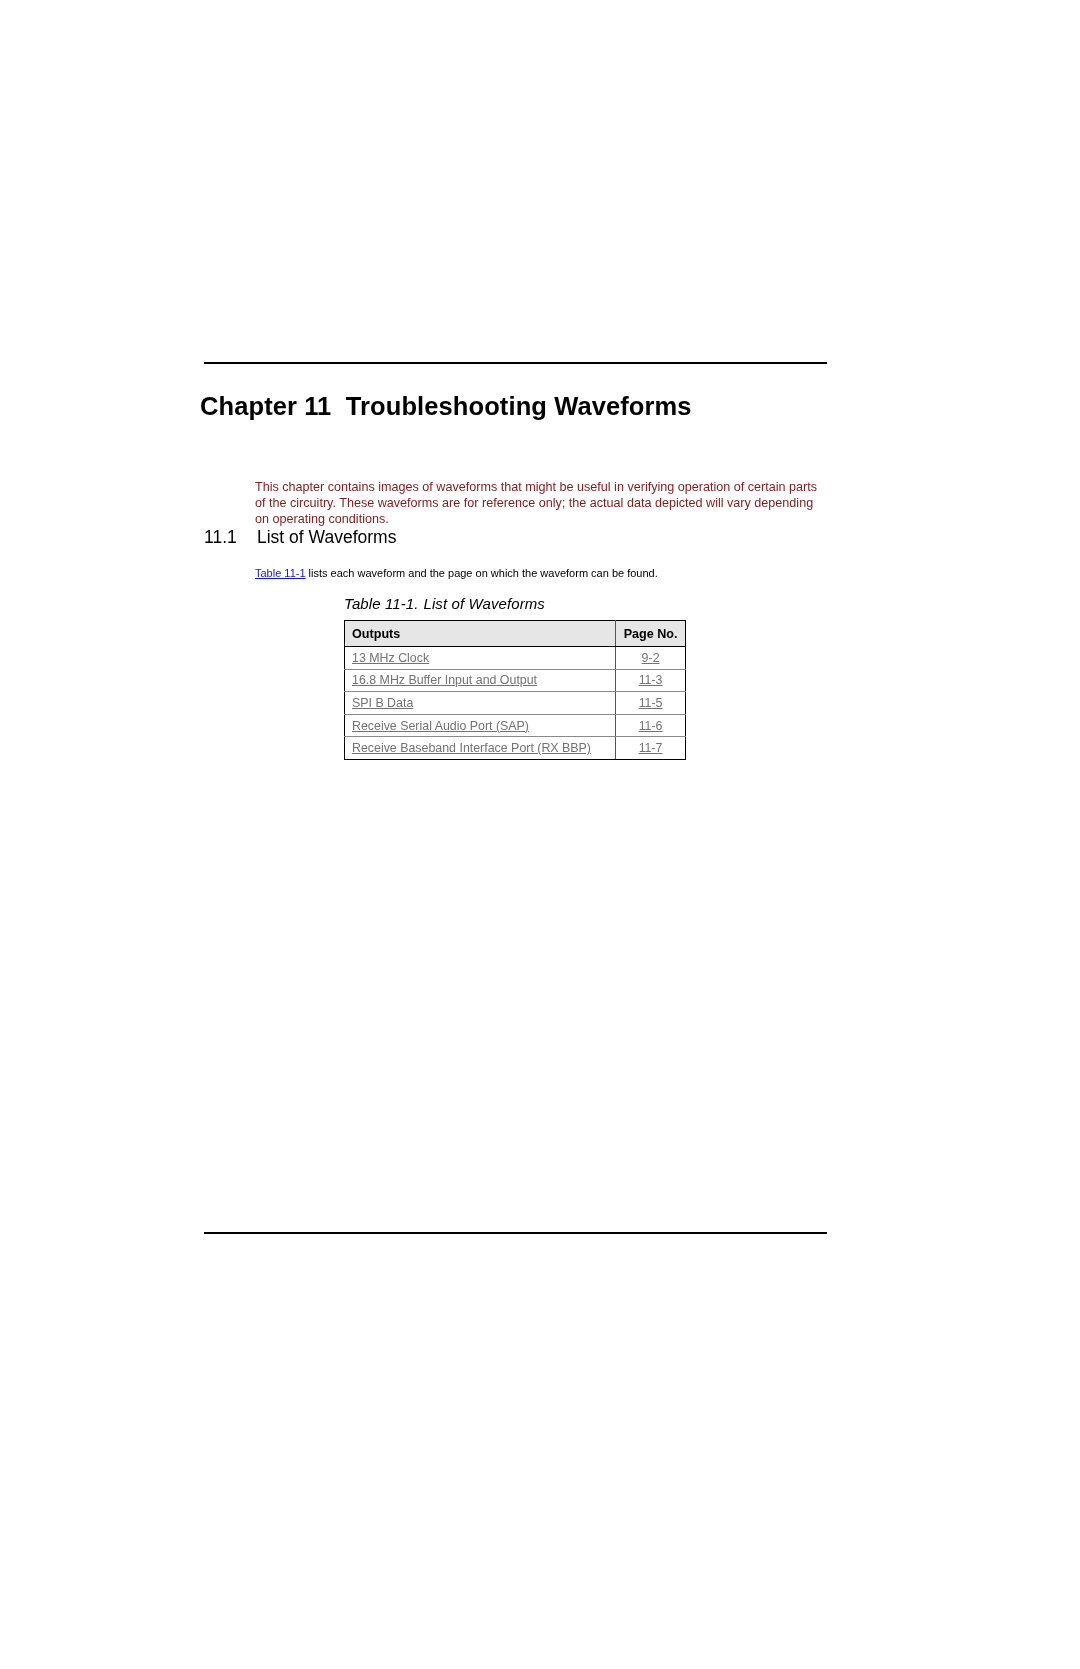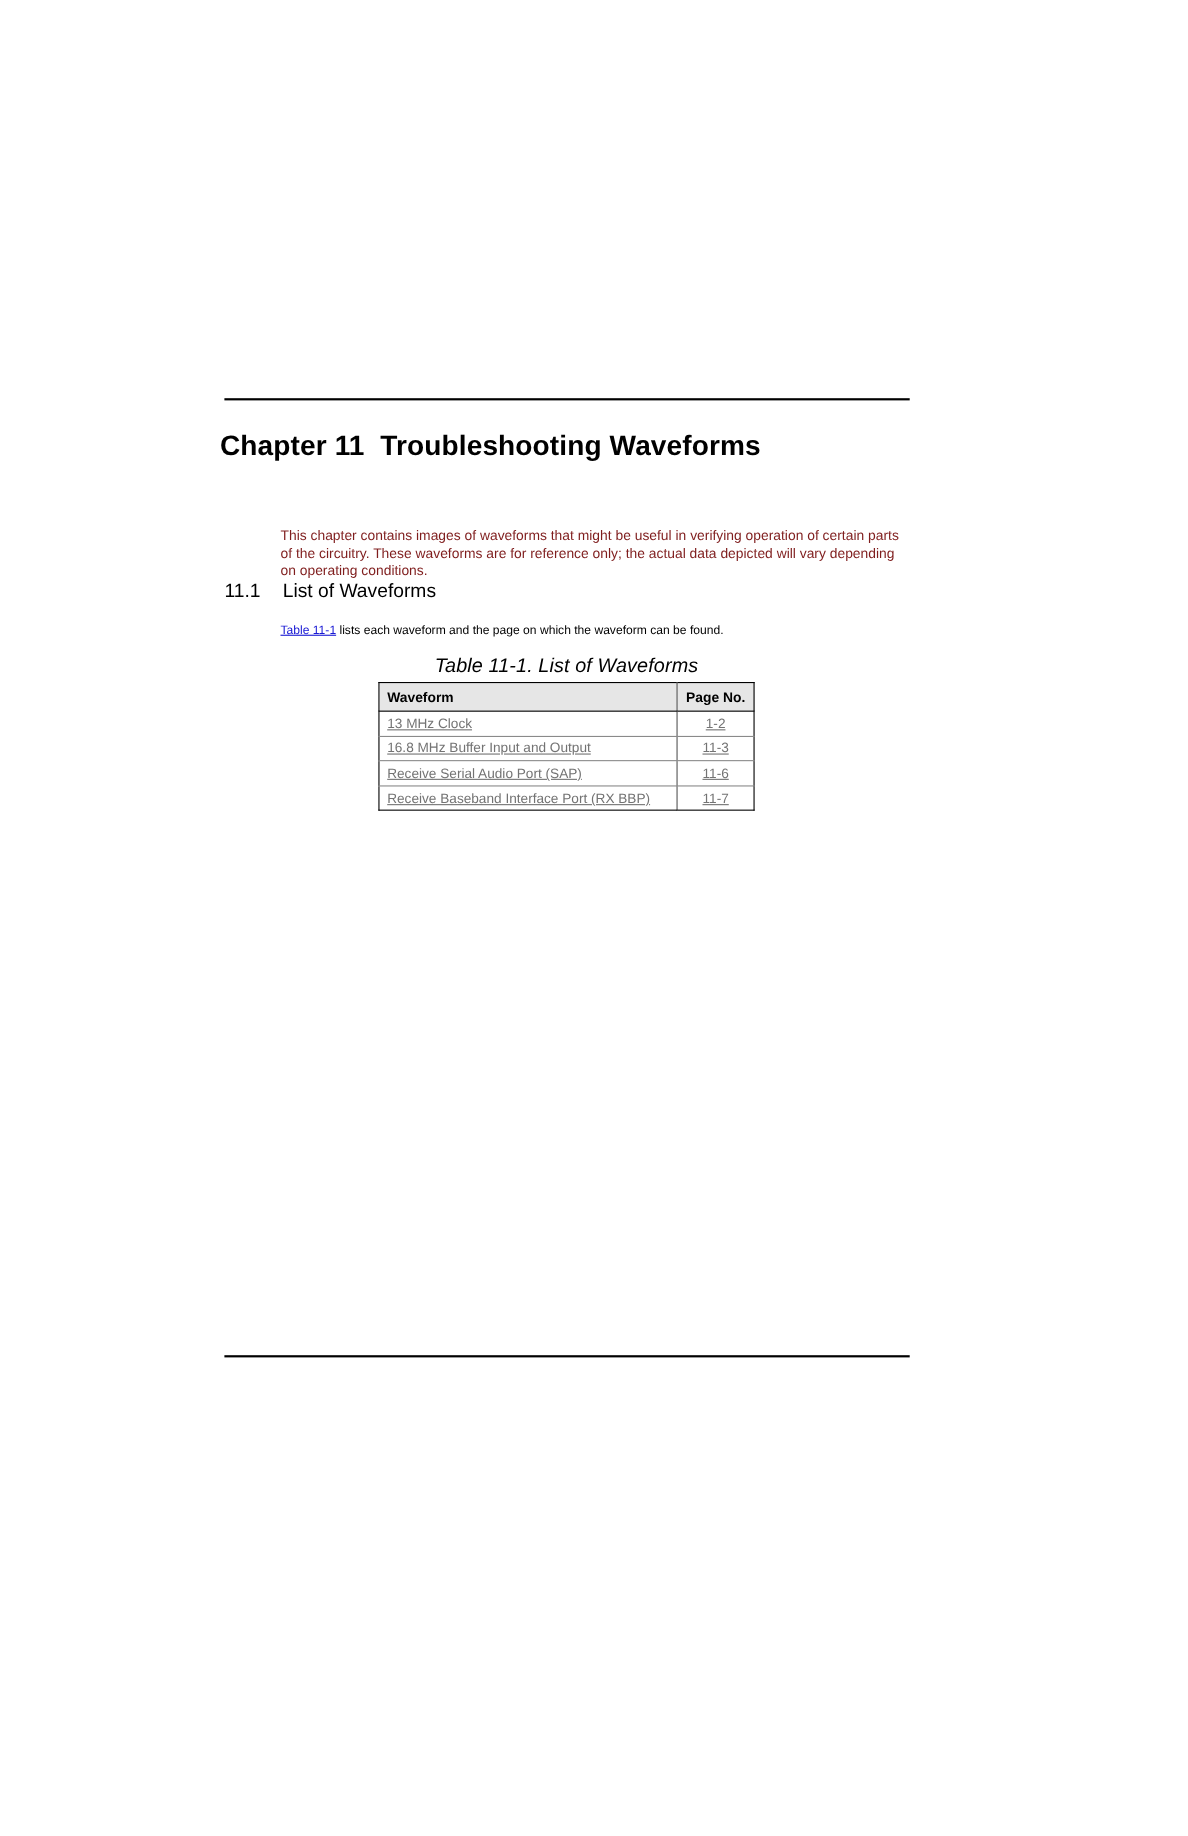--- a/index.html
+++ b/index.html
@@ -88,22 +88,22 @@
   .xref {
     color: #1818d4;
   }
 
   
   .table-caption {
     position: absolute;
     left: 344px;
     top: 595px;
     width: 342px;
-    text-align: center;
-    font-size: 18px;
+    text-align: left;
+    font-size: 15px;
     font-style: italic;
     letter-spacing: 0.1px;
   }
   .table-caption .cap-sep { display: inline-block; width: 5px; }
 
   
   .wf-table {
     position: absolute;
     left: 344px;
     top: 620px;
@@ -183,34 +183,38 @@
 
   <div class="table-caption"><span>Table 11-1.</span><span class="cap-sep"></span><span>List of Waveforms</span></div>
 
   <table class="wf-table">
     <colgroup>
       <col class="c1">
       <col class="c2">
     </colgroup>
     <thead>
       <tr>
-        <th class="h-wave">Waveform</th>
+        <th class="h-wave">Outputs</th>
         <th class="h-page">Page No.</th>
       </tr>
     </thead>
     <tbody>
       <tr>
         <td class="c-wave"><a class="link" href="#">13 MHz Clock</a></td>
-        <td class="c-page"><a class="link" href="#">1-2</a></td>
+        <td class="c-page"><a class="link" href="#">9-2</a></td>
       </tr>
       <tr>
         <td class="c-wave"><a class="link" href="#">16.8 MHz Buffer Input and Output</a></td>
         <td class="c-page"><a class="link" href="#">11-3</a></td>
       </tr>
       <tr>
+        <td class="c-wave"><a class="link" href="#">SPI B Data</a></td>
+        <td class="c-page"><a class="link" href="#">11-5</a></td>
+      </tr>
+      <tr>
         <td class="c-wave"><a class="link" href="#">Receive Serial Audio Port (SAP)</a></td>
         <td class="c-page"><a class="link" href="#">11-6</a></td>
       </tr>
       <tr>
         <td class="c-wave"><a class="link" href="#">Receive Baseband Interface Port (RX BBP)</a></td>
         <td class="c-page"><a class="link" href="#">11-7</a></td>
       </tr>
     </tbody>
   </table>
 

